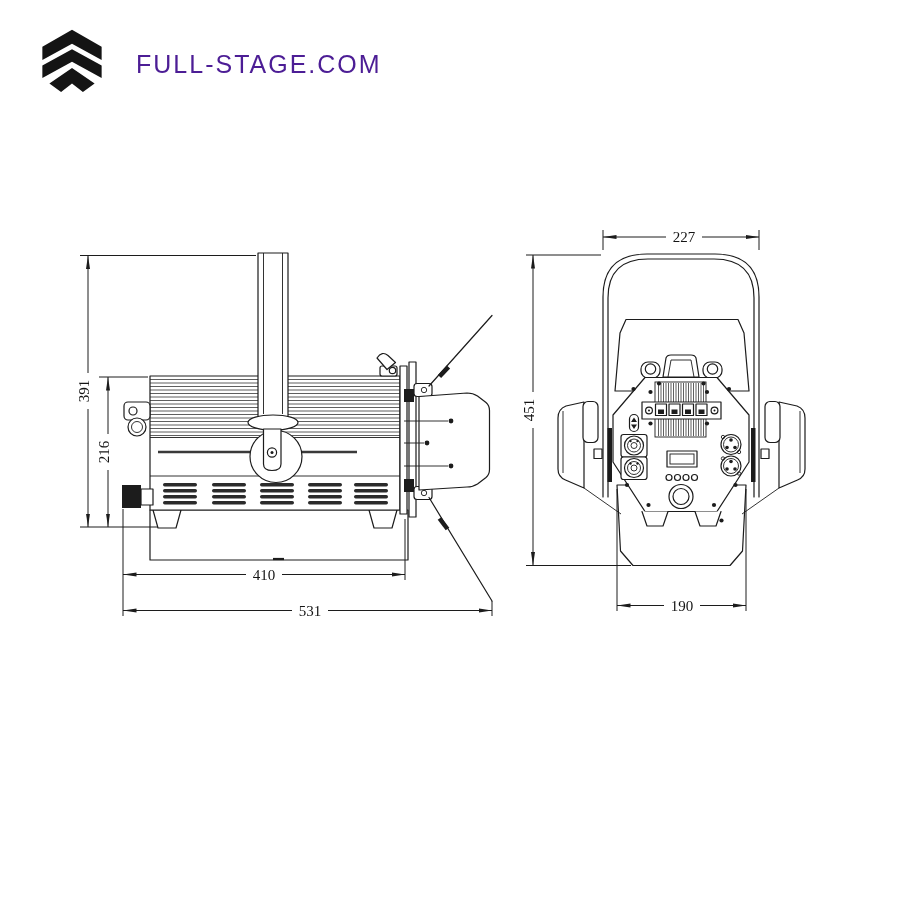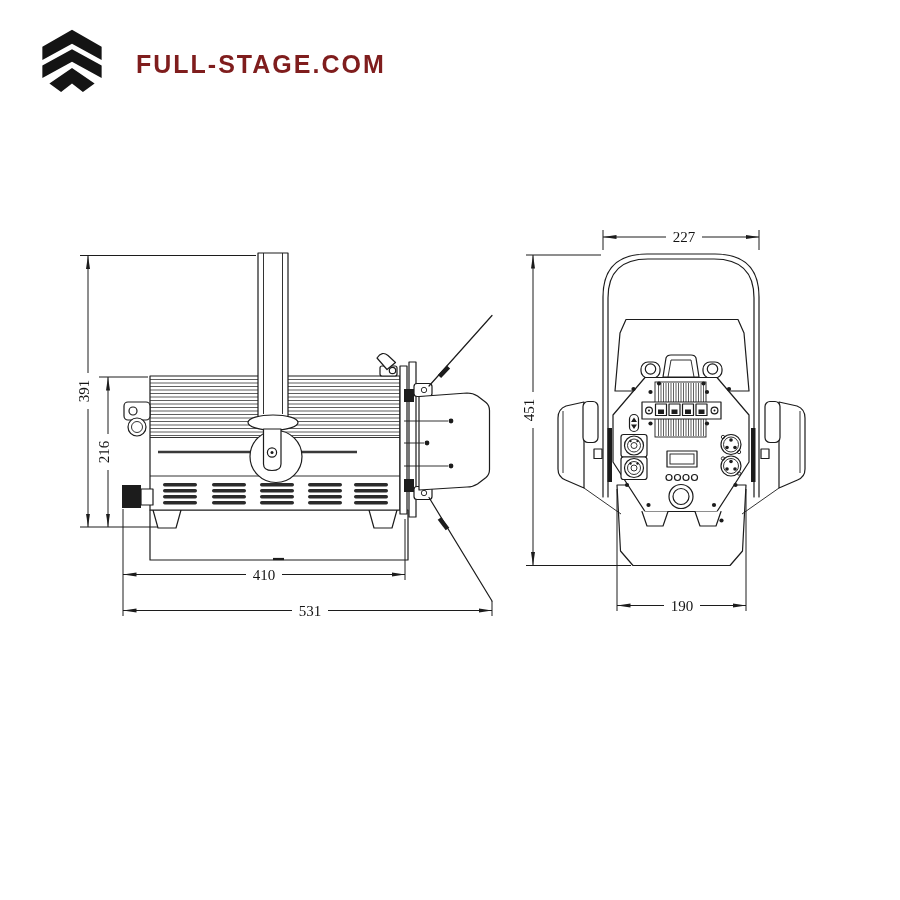--- a/index.html
+++ b/index.html
@@ -1,19 +1,19 @@
 <!DOCTYPE html>
 <html><head>
 <meta charset="utf-8">
 <style>
   html,body{margin:0;padding:0;background:#fff;}
   .page{position:relative;width:900px;height:900px;background:#fff;overflow:hidden;
         font-family:"Liberation Sans",sans-serif;}
   .brand{position:absolute;left:33px;top:22px;display:flex;align-items:center;gap:25px;}
-  .brand-name{font-weight:700;font-size:25px;letter-spacing:2px;color:#7f1d1d;
+  .brand-name{font-weight:400;font-size:25px;letter-spacing:2px;color:#4c1d95;
               font-family:"Liberation Sans",sans-serif;}
   svg.drawing{position:absolute;left:0;top:0;}
   .ln{stroke:#1c1c1c;stroke-width:1.2;fill:none;stroke-linecap:round;stroke-linejoin:round;}
   .lnw{stroke:#1c1c1c;stroke-width:1.2;fill:#fff;stroke-linecap:round;stroke-linejoin:round;}
   .thin{stroke:#1c1c1c;stroke-width:.9;fill:none;}
   .fin{stroke:#2a2a2a;stroke-width:.75;fill:none;}
   .dk{fill:#1c1c1c;stroke:none;}
   .slat{fill:#2b2b2b;stroke:none;}
   .dim{stroke:#1c1c1c;stroke-width:1;fill:none;}
   .dimline{stroke:#1c1c1c;stroke-width:1;fill:none;

